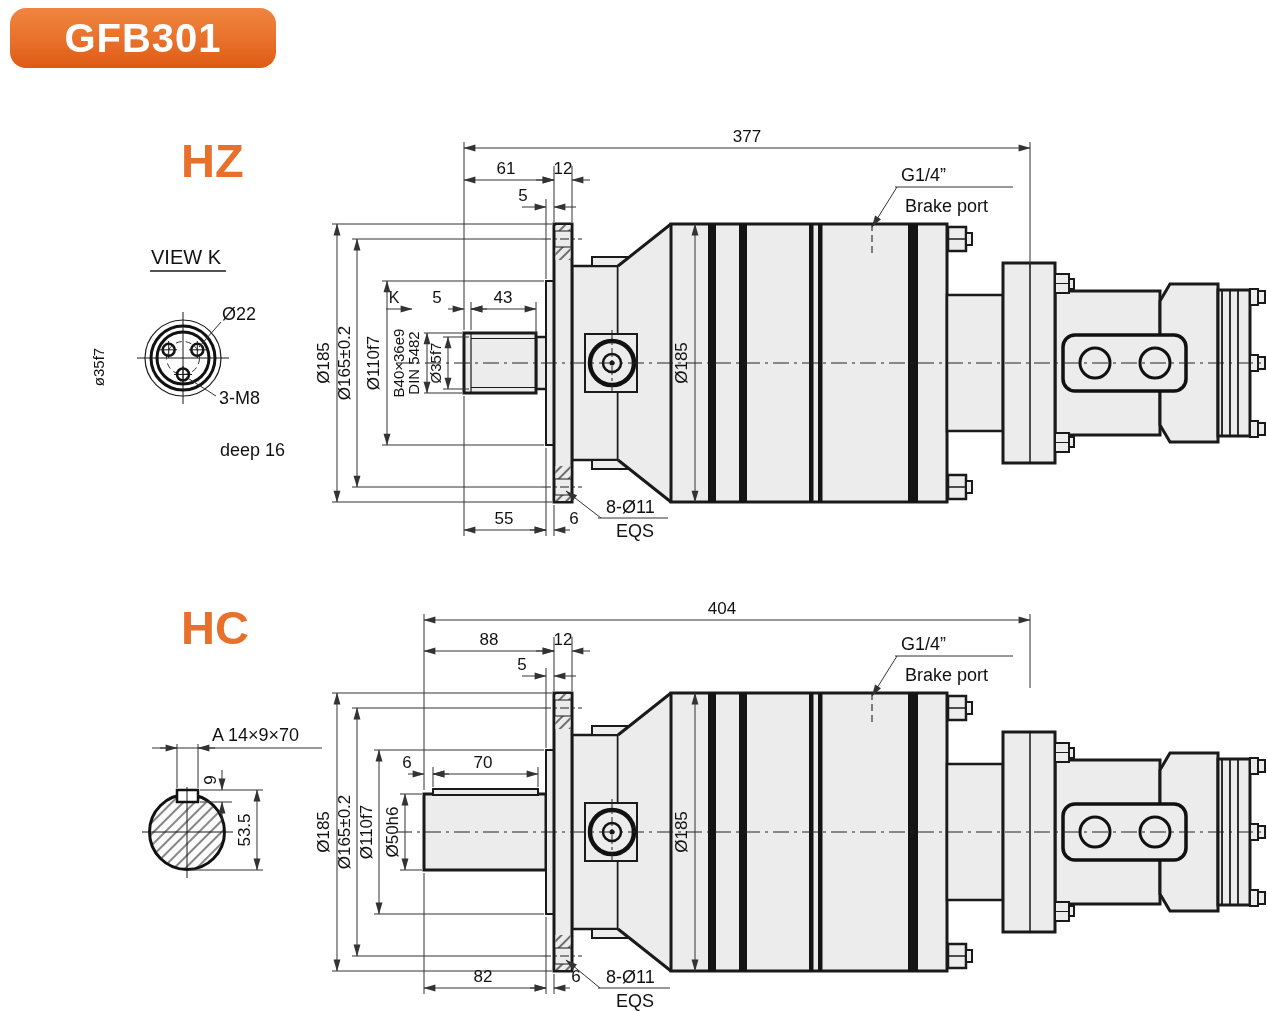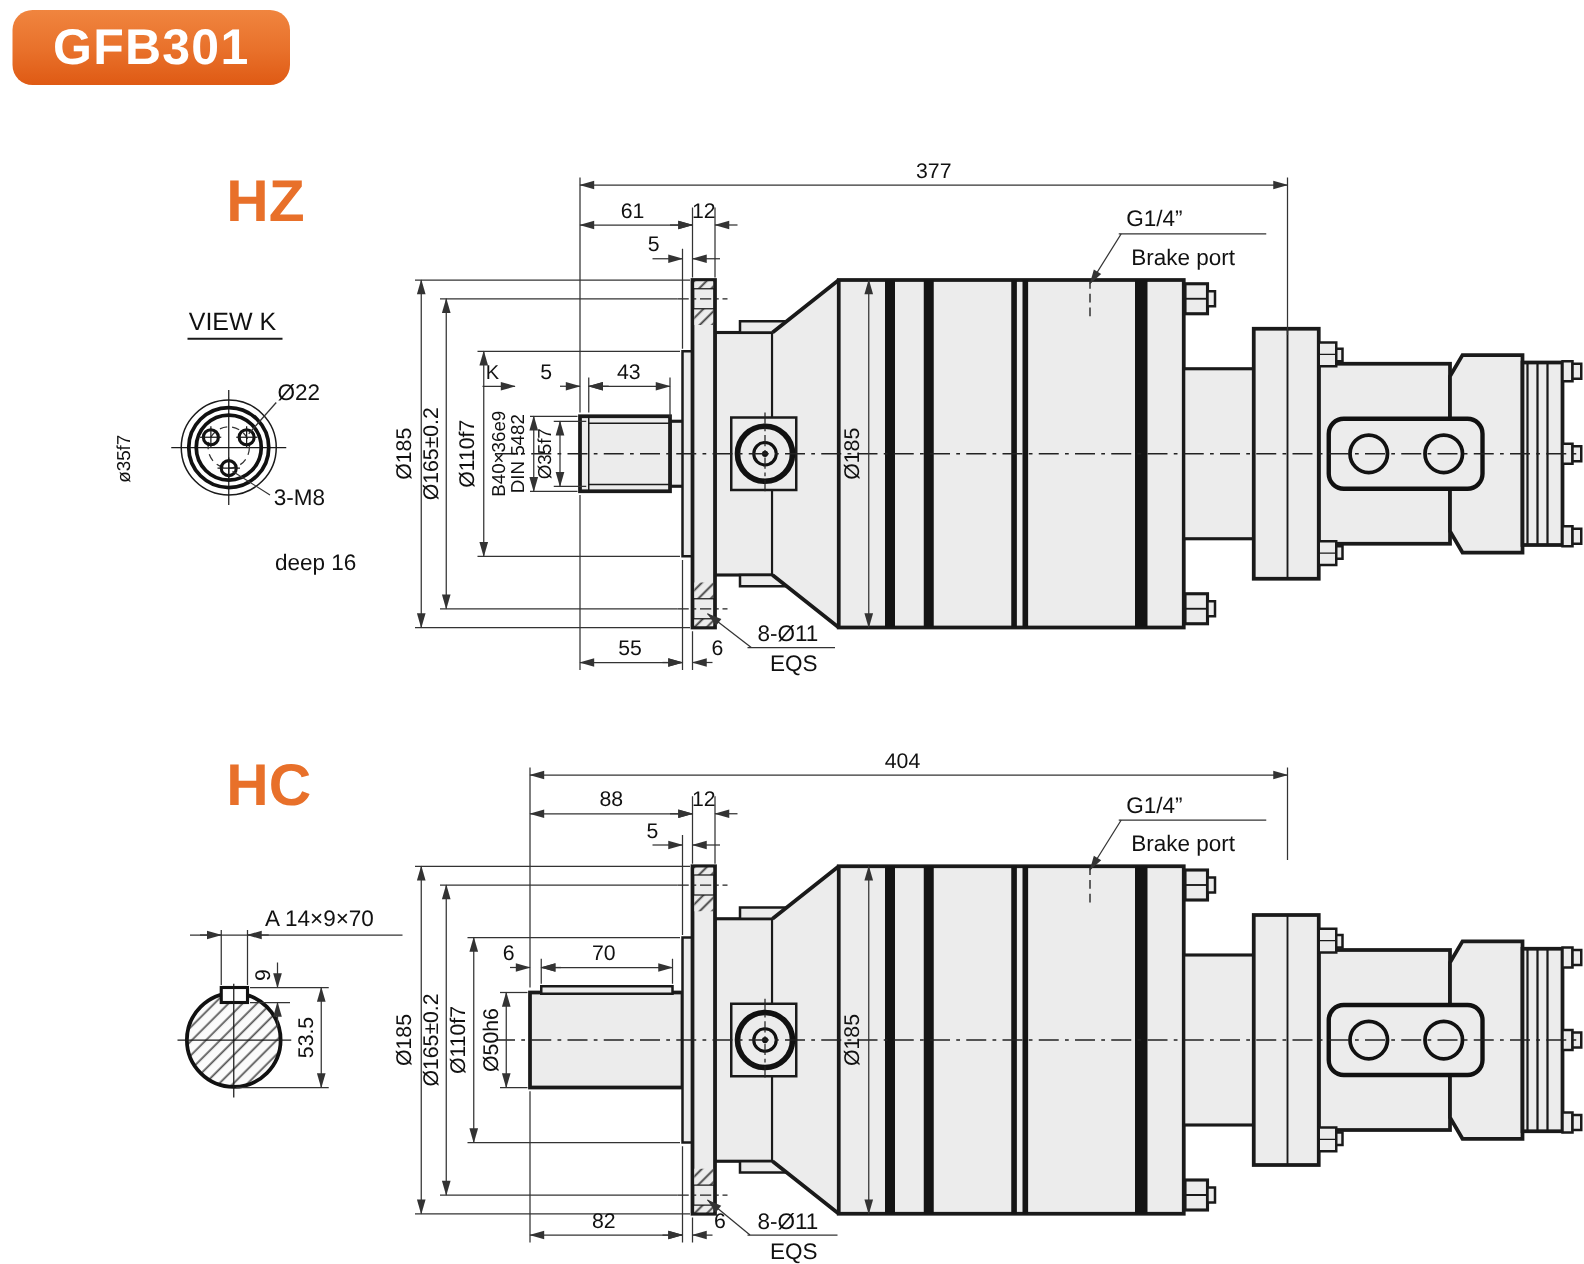--- a/index.html
+++ b/index.html
@@ -1,18 +1,18 @@
 <!DOCTYPE html>
 <html><head>
 <meta charset="utf-8">
 <style>
   html,body{margin:0;padding:0;background:#fff;}
   .stage{position:relative;width:1267px;height:1011px;background:#fff;overflow:hidden;
          font-family:"Liberation Sans",sans-serif;}
-  .badge{position:absolute;left:10px;top:8px;width:222px;height:60px;border-radius:16px;
+  .badge{position:absolute;left:10px;top:8px;width:266px;height:60px;border-radius:16px;
          background:linear-gradient(180deg,#f0853f 0%,#e8702a 55%,#df5a14 100%);
          display:flex;align-items:center;justify-content:center;
          color:#fff;font-weight:bold;font-size:40px;letter-spacing:1px;}
   svg{position:absolute;left:0;top:0;}
   
   .o3{fill:#ececec;stroke:#1a1a1a;stroke-width:3;}
   .o25{fill:#ececec;stroke:#1a1a1a;stroke-width:2.5;}
   .o2{fill:#ececec;stroke:#1a1a1a;stroke-width:2;}
   .fillonly{fill:#ececec;stroke:none;}
   .band{fill:#141414;stroke:none;}

